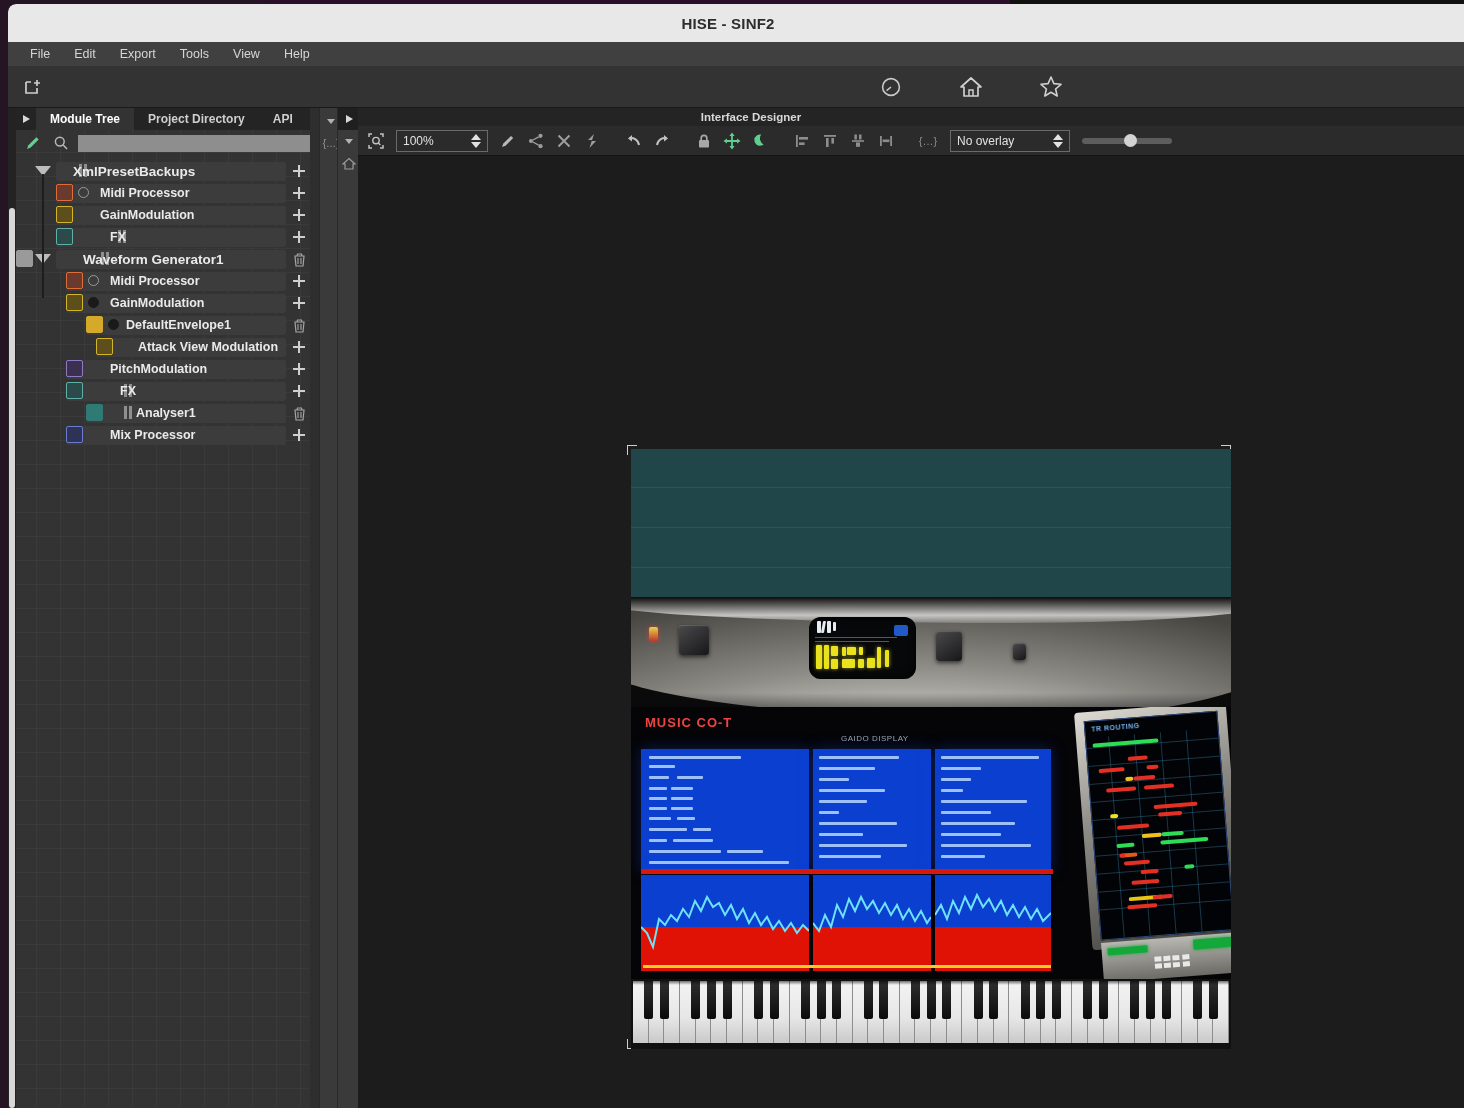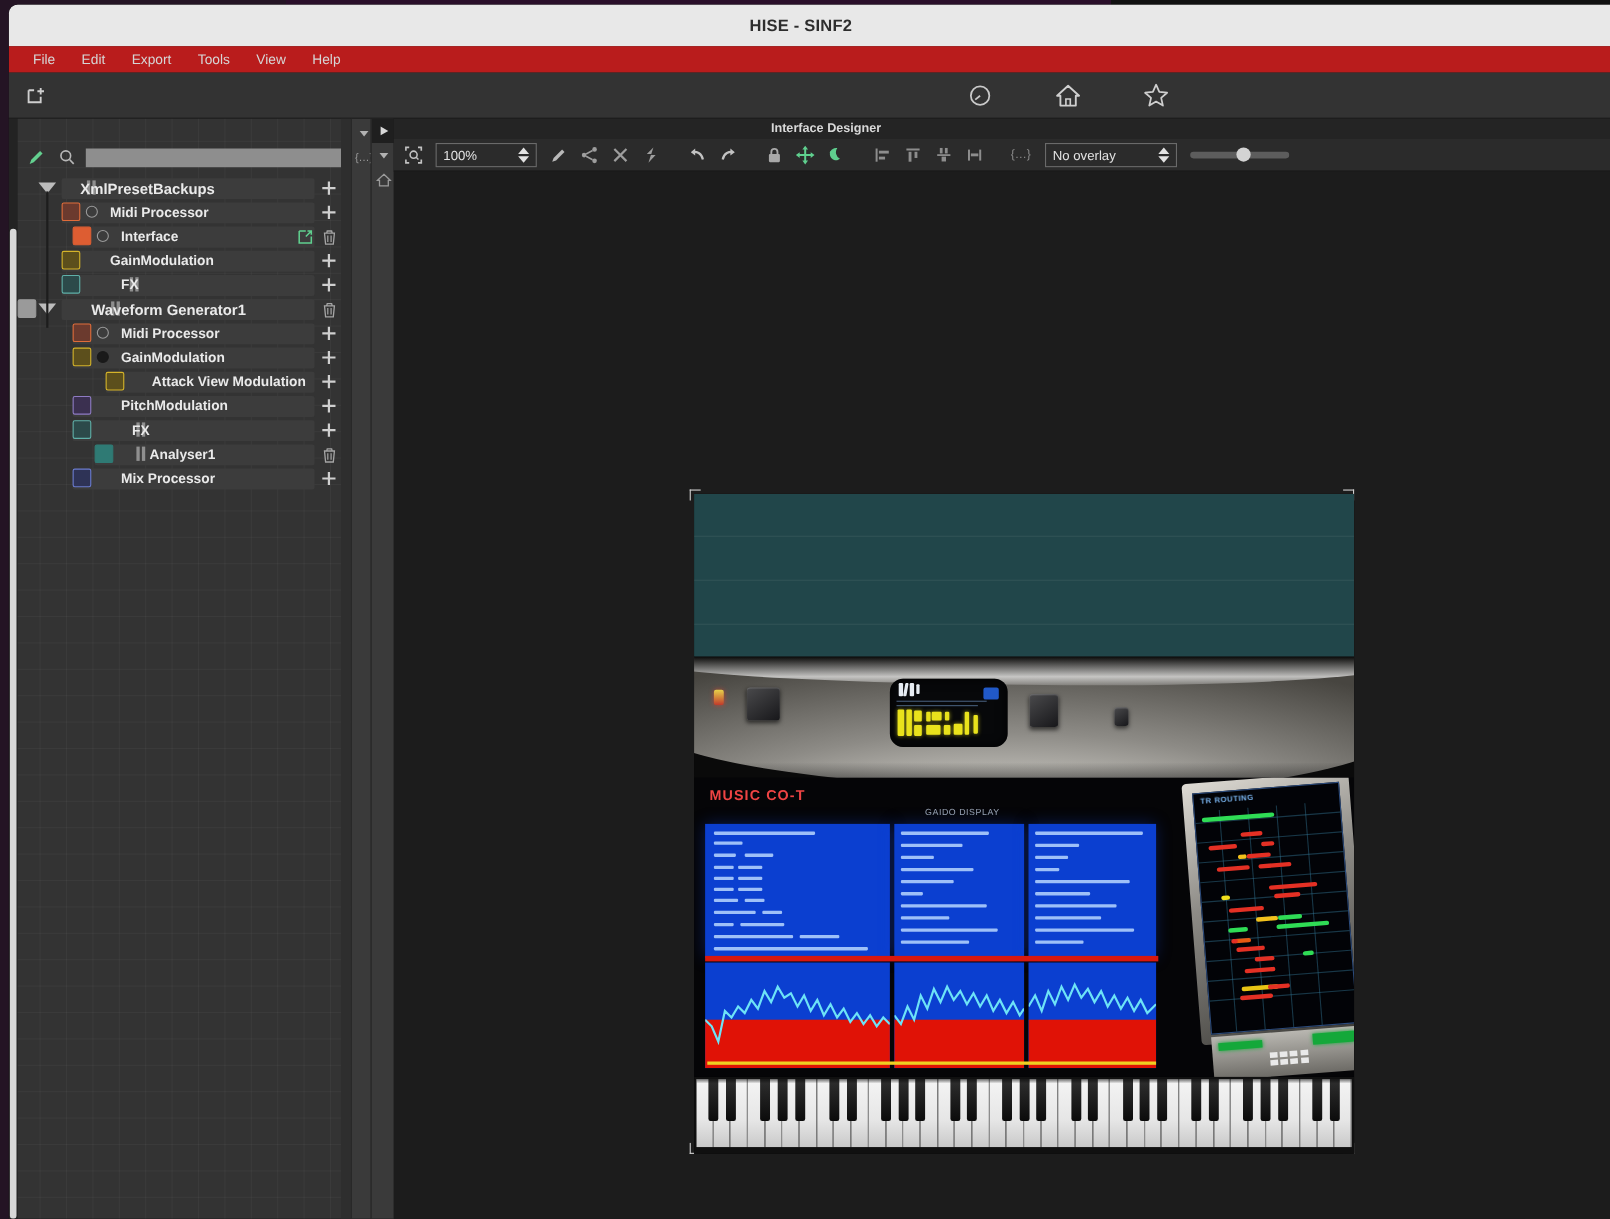--- a/index.html
+++ b/index.html
@@ -39,21 +39,21 @@
   .titlebar .title {
     font-size: 15px; font-weight: bold; color: #2d2d2d;
     letter-spacing: .2px;
     
     margin-right: 16px;
   }
 
   
   .menubar {
     position: absolute; left: 0; top: 38px; width: 1456px; height: 24px;
-    background: #b91c1c;
+    background: #404040;
     display: flex; align-items: center; padding-left: 10px; gap: 0px;
   }
   .menu-item {
     font-size: 12.5px; color: #d6d6d6;
     padding: 3px 12px; cursor: default; white-space: nowrap;
   }
 
   
   .maintoolbar {
     position: absolute; left: 0; top: 62px; width: 1456px; height: 42px;
@@ -455,20 +455,36 @@
       </svg>
     </div>
   </div>
 
   <div class="left-rail">
     <div class="left-rail-thumb"></div>
   </div>
 
   <div class="leftpanel">
 
+    <div class="tabbar">
+      <div class="tab-arrow">
+        <svg width="12" height="12" viewBox="0 0 12 12">
+            <path d="M3 2 L10 6 L3 10 Z" fill="#d8d8d8"></path>
+          </svg>
+      </div>
+      <div class="tab active">
+        <span>Module Tree</span>
+      </div>
+      <div class="tab">
+        <span>Project Directory</span>
+      </div>
+      <div class="tab">
+        <span>API</span>
+      </div>
+    </div>
 
     <div class="searchrow">
       <div class="pencil-btn">
         <svg width="18" height="18" viewBox="0 0 18 18">
           <path d="M3 15 L4.4 11.3 L12.4 3.3 L14.7 5.6 L6.7 13.6 Z" fill="#63d08f"></path>
         </svg>
       </div>
       <div class="search-btn">
         <svg width="16" height="16" viewBox="0 0 16 16">
           <circle cx="6.8" cy="6.6" r="4.4" fill="none" stroke="#b7b7b7" stroke-width="1.5"></circle>
@@ -498,38 +514,20 @@
           <div class="swatch" style="left: 40px; top: 2px; background: rgb(107, 58, 46); border: 1.6px solid rgb(224, 108, 58);"></div>
           <div class="disc" style="left: 62px; top: 5px;"></div>
           <div class="tlabel" style="left: 84px;">Midi Processor</div>
           <div class="plus-btn" style="left: 274px; top: 2px;">
             <svg width="16" height="16" viewBox="0 0 16 16">
               <path d="M7 2 H9 V7 H14 V9 H9 V14 H7 V9 H2 V7 H7 Z" fill="#cfcfcf"></path>
             </svg>
           </div>
         </div>
         <div class="trow">
-          <div class="rowbg" style="left: 50px; width: 220px;"></div>
-          <div class="swatch" style="left: 50px; top: 2px; background: rgb(221, 93, 50); border: 1.6px solid rgb(221, 93, 50);"></div>
-          <div class="disc" style="left: 72px; top: 5px;"></div>
-          <div class="tlabel" style="left: 94px;">Interface</div>
-          <div class="trash-btn" style="left: 274px; top: 2px;">
-            <svg width="15" height="15" viewBox="0 0 15 15">
-              <path d="M3 4 H12 L11 14 H4 Z M5.5 2 H9.5 L10 4 H5 Z" fill="none" stroke="#a5a5a5" stroke-width="1.2"></path>
-              <path d="M6 6 V12 M9 6 V12" stroke="#a5a5a5" stroke-width="1.1"></path>
-            </svg>
-          </div>
-          <div class="ext-btn" style="left: 252px; top: 2px;">
-            <svg width="15" height="15" viewBox="0 0 15 15">
-              <path d="M2 2 H8 M2 2 V13 H13 V7" fill="none" stroke="#5fcf8e" stroke-width="1.4"></path>
-              <path d="M8 7 L13 2 M9.5 2 H13 V5.5" fill="none" stroke="#5fcf8e" stroke-width="1.4"></path>
-            </svg>
-          </div>
-        </div>
-        <div class="trow">
           <div class="rowbg" style="left: 40px; width: 230px;"></div>
           <div class="swatch" style="left: 40px; top: 2px; background: rgb(92, 79, 28); border: 1.6px solid rgb(213, 180, 41);"></div>
           <div class="tlabel" style="left: 84px;">GainModulation</div>
           <div class="plus-btn" style="left: 274px; top: 2px;">
             <svg width="16" height="16" viewBox="0 0 16 16">
               <path d="M7 2 H9 V7 H14 V9 H9 V14 H7 V9 H2 V7 H7 Z" fill="#cfcfcf"></path>
             </svg>
           </div>
         </div>
         <div class="trow">
@@ -574,20 +572,32 @@
           </div>
         </div>
         <div class="trow">
           <div class="rowbg" style="left: 50px; width: 220px;"></div>
           <div class="swatch" style="left: 50px; top: 2px; background: rgb(92, 79, 28); border: 1.6px solid rgb(213, 180, 41);"></div>
           <div class="disc filled" style="left: 72px; top: 5px;"></div>
           <div class="tlabel" style="left: 94px;">GainModulation</div>
           <div class="plus-btn" style="left: 274px; top: 2px;">
             <svg width="16" height="16" viewBox="0 0 16 16">
               <path d="M7 2 H9 V7 H14 V9 H9 V14 H7 V9 H2 V7 H7 Z" fill="#cfcfcf"></path>
+            </svg>
+          </div>
+        </div>
+        <div class="trow">
+          <div class="rowbg" style="left: 70px; width: 200px;"></div>
+          <div class="swatch" style="left: 70px; top: 2px; background: rgb(213, 169, 42); border: 1.6px solid rgb(213, 169, 42);"></div>
+          <div class="disc filled" style="left: 92px; top: 5px;"></div>
+          <div class="tlabel" style="left: 110px;">DefaultEnvelope1</div>
+          <div class="trash-btn" style="left: 274px; top: 2px;">
+            <svg width="15" height="15" viewBox="0 0 15 15">
+              <path d="M3 4 H12 L11 14 H4 Z M5.5 2 H9.5 L10 4 H5 Z" fill="none" stroke="#a5a5a5" stroke-width="1.2"></path>
+              <path d="M6 6 V12 M9 6 V12" stroke="#a5a5a5" stroke-width="1.1"></path>
             </svg>
           </div>
         </div>
         <div class="trow">
           <div class="rowbg" style="left: 80px; width: 190px;"></div>
           <div class="swatch" style="left: 80px; top: 2px; background: rgb(92, 79, 28); border: 1.6px solid rgb(213, 180, 41);"></div>
           <div class="tlabel" style="left: 122px;">Attack View Modulation</div>
           <div class="plus-btn" style="left: 274px; top: 2px;">
             <svg width="16" height="16" viewBox="0 0 16 16">
               <path d="M7 2 H9 V7 H14 V9 H9 V14 H7 V9 H2 V7 H7 Z" fill="#cfcfcf"></path>

